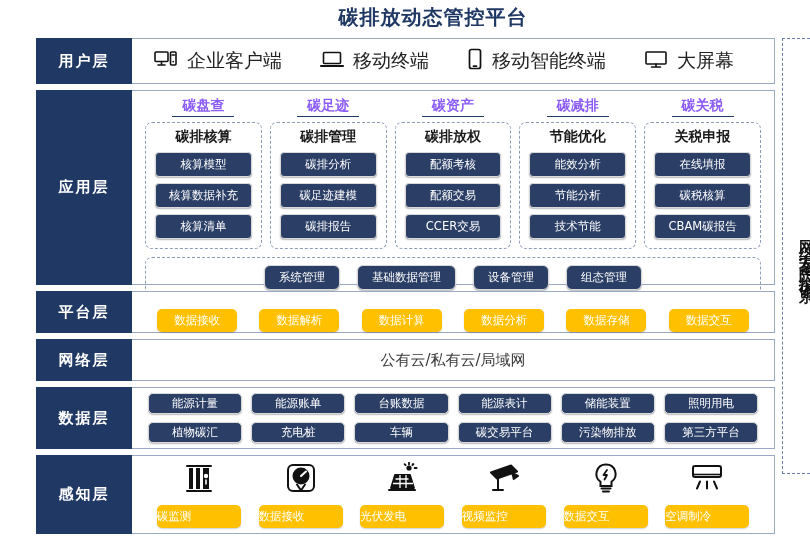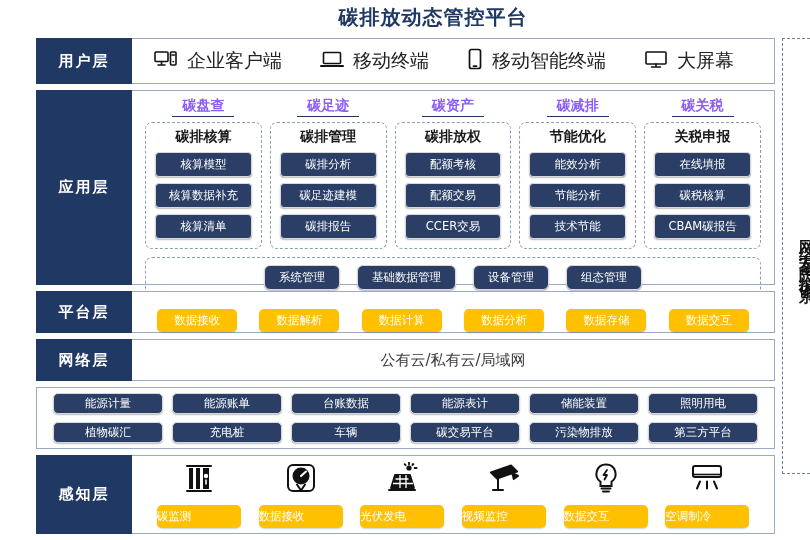--- a/index.html
+++ b/index.html
@@ -310,20 +310,21 @@
   </div>
 
   <div class="layer-row" style="top:339px; height:42px;">
     <div class="layer-name">网络层</div>
     <div class="layer-body">
       <div class="net-text">公有云/私有云/局域网</div>
     </div>
   </div>
 
   <div class="layer-row" style="top:387px; height:62px;">
+    <div class="layer-name">数据层</div>
     <div class="layer-body">
       <div class="data-grid">
         <div class="data-line">
           <span class="chip-navy">能源计量</span>
           <span class="chip-navy">能源账单</span>
           <span class="chip-navy">台账数据</span>
           <span class="chip-navy">能源表计</span>
           <span class="chip-navy">储能装置</span>
           <span class="chip-navy">照明用电</span>
         </div>

